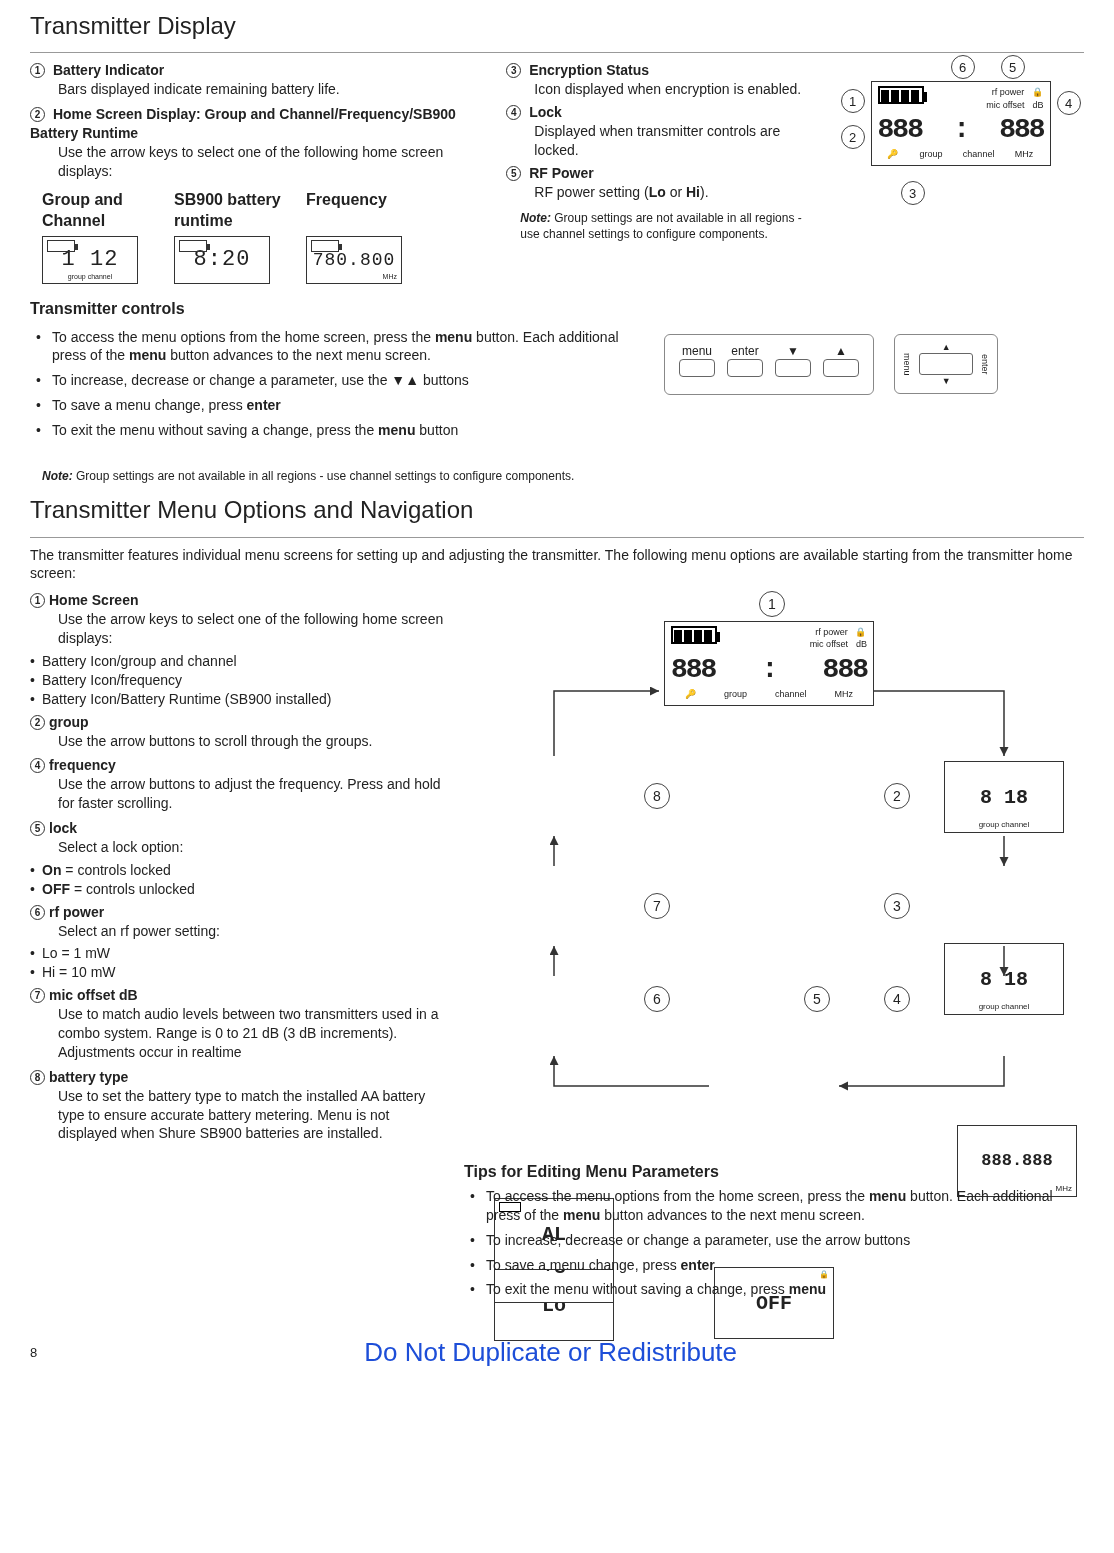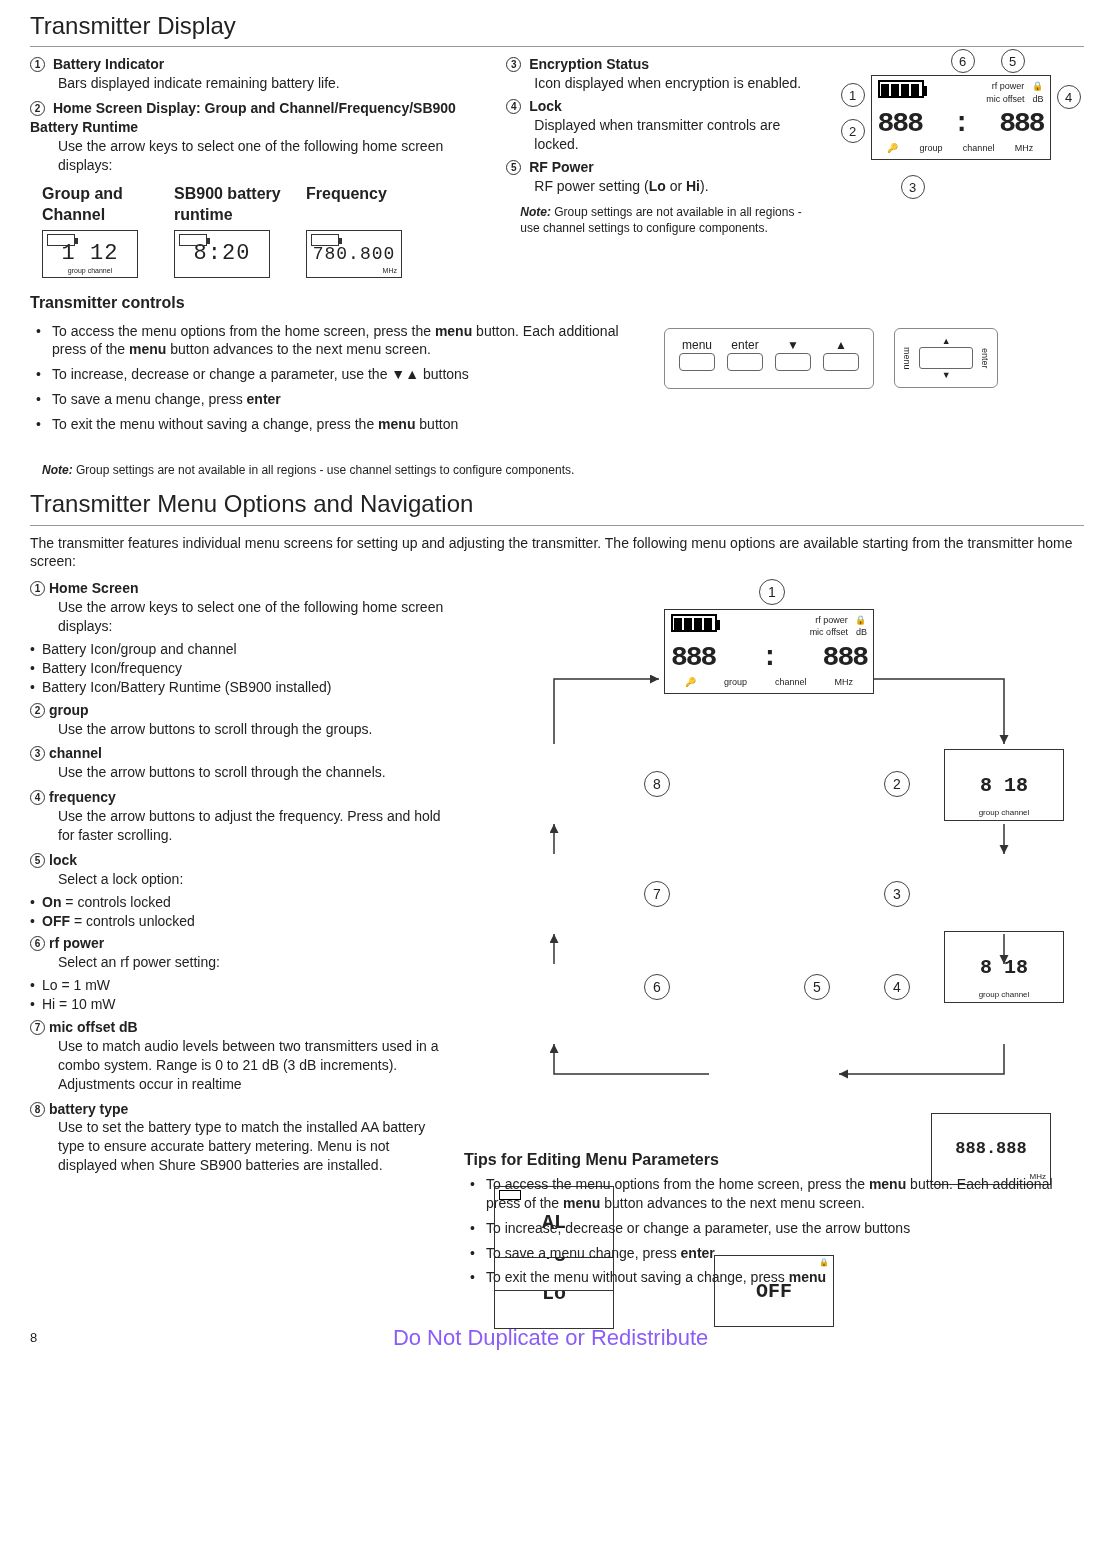--- a/index.html
+++ b/index.html
@@ -1,17 +1,17 @@
 <!DOCTYPE html>
 <html><head>
 <meta charset="utf-8">
 <style>
   * { box-sizing: border-box; margin: 0; padding: 0; }
   body { font-family: Arial, Helvetica, sans-serif; font-size: 14px; color: #222; width: 1114px; padding: 10px 30px 20px 30px; line-height: 1.35; }
-  h1.section { font-size: 24px; font-weight: 400; border-bottom: 1px solid #999; padding-bottom: 4px; margin-bottom: 8px; }
+  h1.section { font-size: 24px; font-weight: 400; border-bottom: 1px solid #999; padding-bottom: 10px; margin-bottom: 8px; }
   h2.sub { font-size: 16px; font-weight: 700; margin: 10px 0 4px 0; }
   .indent { padding-left: 28px; }
   .indent2 { padding-left: 48px; }
   .twocol { display: flex; gap: 30px; }
   .col { flex: 1; }
   .callout-num { display: inline-block; border: 1.2px solid #333; border-radius: 50%; width: 15px; height: 15px; font-size: 10px; line-height: 13px; text-align: center; margin-right: 4px; vertical-align: 1px; font-weight: 700; }
   .bold { font-weight: 700; }
   table.thumbs { border-collapse: separate; border-spacing: 12px 4px; margin-top: 4px; }
   table.thumbs td.hdr { font-size: 16px; font-weight: 700; vertical-align: top; width: 120px; }
   .lcd-sm { width: 96px; height: 48px; border: 1.5px solid #333; display: flex; align-items: center; justify-content: center; font-family: "DS-Digital","Courier New",monospace; font-size: 22px; letter-spacing: 1px; position: relative; }
@@ -40,21 +40,21 @@
   .screen-big .botrow { display: flex; justify-content: space-around; font-size: 9px; }
   .screen-big .toprow { display: flex; justify-content: flex-end; gap: 8px; font-size: 9px; }
   .flow { position: relative; width: 620px; height: 560px; }
   .flow .node { position: absolute; }
   .flow .lcd { width: 120px; height: 72px; border: 1.5px solid #333; font-family: "Courier New", monospace; display: flex; align-items: center; justify-content: center; font-size: 20px; font-weight: 700; background: #fff; position: relative; }
   .flow .lcd .tiny { position:absolute; font-size:8px; font-family:Arial; font-weight:400; letter-spacing:0; }
   .flow .circ { width: 26px; height: 26px; border: 1.4px solid #444; border-radius: 50%; display: flex; align-items: center; justify-content: center; font-size: 14px; background: #fff; }
   .flow svg.arrows { position: absolute; top:0; left:0; width:100%; height:100%; pointer-events:none; }
   .bottom-row { display: flex; justify-content: space-between; align-items: center; margin-top: 30px; }
   .pagenum { font-size: 13px; }
-  .watermark { color: #8b5cf6; font-size: 22px; font-weight: 400; }
+  .watermark { color: #1d4ed8; font-size: 26px; font-weight: 400; }
   .rightfig { position: relative; width: 260px; }
   .rightfig .circ { position:absolute; width:24px; height:24px; border:1.4px solid #444; border-radius:50%; display:flex; align-items:center; justify-content:center; font-size:13px; background:#fff; }
 </style>
 </head>
 <body>
 
 <h1 class="section">Transmitter Display</h1>
 
 <div class="twocol">
   <div class="col" style="flex:1.1">
@@ -202,22 +202,20 @@
     <div><span class="callout-num">1</span><span class="bold">Home Screen</span>
       <div class="indent">Use the arrow keys to select one of the following home screen displays:</div>
       <ul class="subb indent2">
         <li>Battery Icon/group and channel</li>
         <li>Battery Icon/frequency</li>
         <li>Battery Icon/Battery Runtime (SB900 installed)</li>
       </ul>
     </div>
     <div><span class="callout-num">2</span><span class="bold">group</span>
       <div class="indent">Use the arrow buttons to scroll through the groups.</div></div>
-    <div style="margin-top:6px"><span class="callout-num">3</span><span class="bold">channel</span>
-      <div class="indent">Use the arrow buttons to scroll through the channels.</div></div>
     <div style="margin-top:6px"><span class="callout-num">4</span><span class="bold">frequency</span>
       <div class="indent">Use the arrow buttons to adjust the frequency. Press and hold for faster scrolling.</div></div>
     <div style="margin-top:6px"><span class="callout-num">5</span><span class="bold">lock</span>
       <div class="indent">Select a lock option:</div>
       <ul class="subb indent2">
         <li><span class="bold">On</span><span> = controls locked</span></li>
         <li><span class="bold">OFF</span><span> = controls unlocked</span></li>
       </ul>
     </div>
     <div><span class="callout-num">6</span><span class="bold">rf power</span>
@@ -271,21 +269,21 @@
           <span class="tiny" style="bottom:2px;left:0;right:0;text-align:center">group   channel</span>
         </div>
       <div class="node circ" style="top:192px;left:420px">2</div>
 
       <div class="node lcd" style="top:280px;left:480px">
           <span>8 18</span>
           <span class="tiny" style="bottom:2px;left:0;right:0;text-align:center">group   channel</span>
         </div>
       <div class="node circ" style="top:302px;left:420px">3</div>
 
-      <div class="node lcd" style="top:390px;left:467px">
+      <div class="node lcd" style="top:390px;left:493px">
           <span style="font-size:17px">888.888</span>
           <span class="tiny" style="bottom:2px;right:4px">MHz</span>
         </div>
       <div class="node circ" style="top:395px;left:420px">4</div>
 
       <div class="node lcd" style="top:460px;left:250px">
           <span>OFF</span>
           <span class="tiny" style="top:2px;right:4px">🔒</span>
         </div>
       <div class="node circ" style="top:395px;left:340px">5</div>

